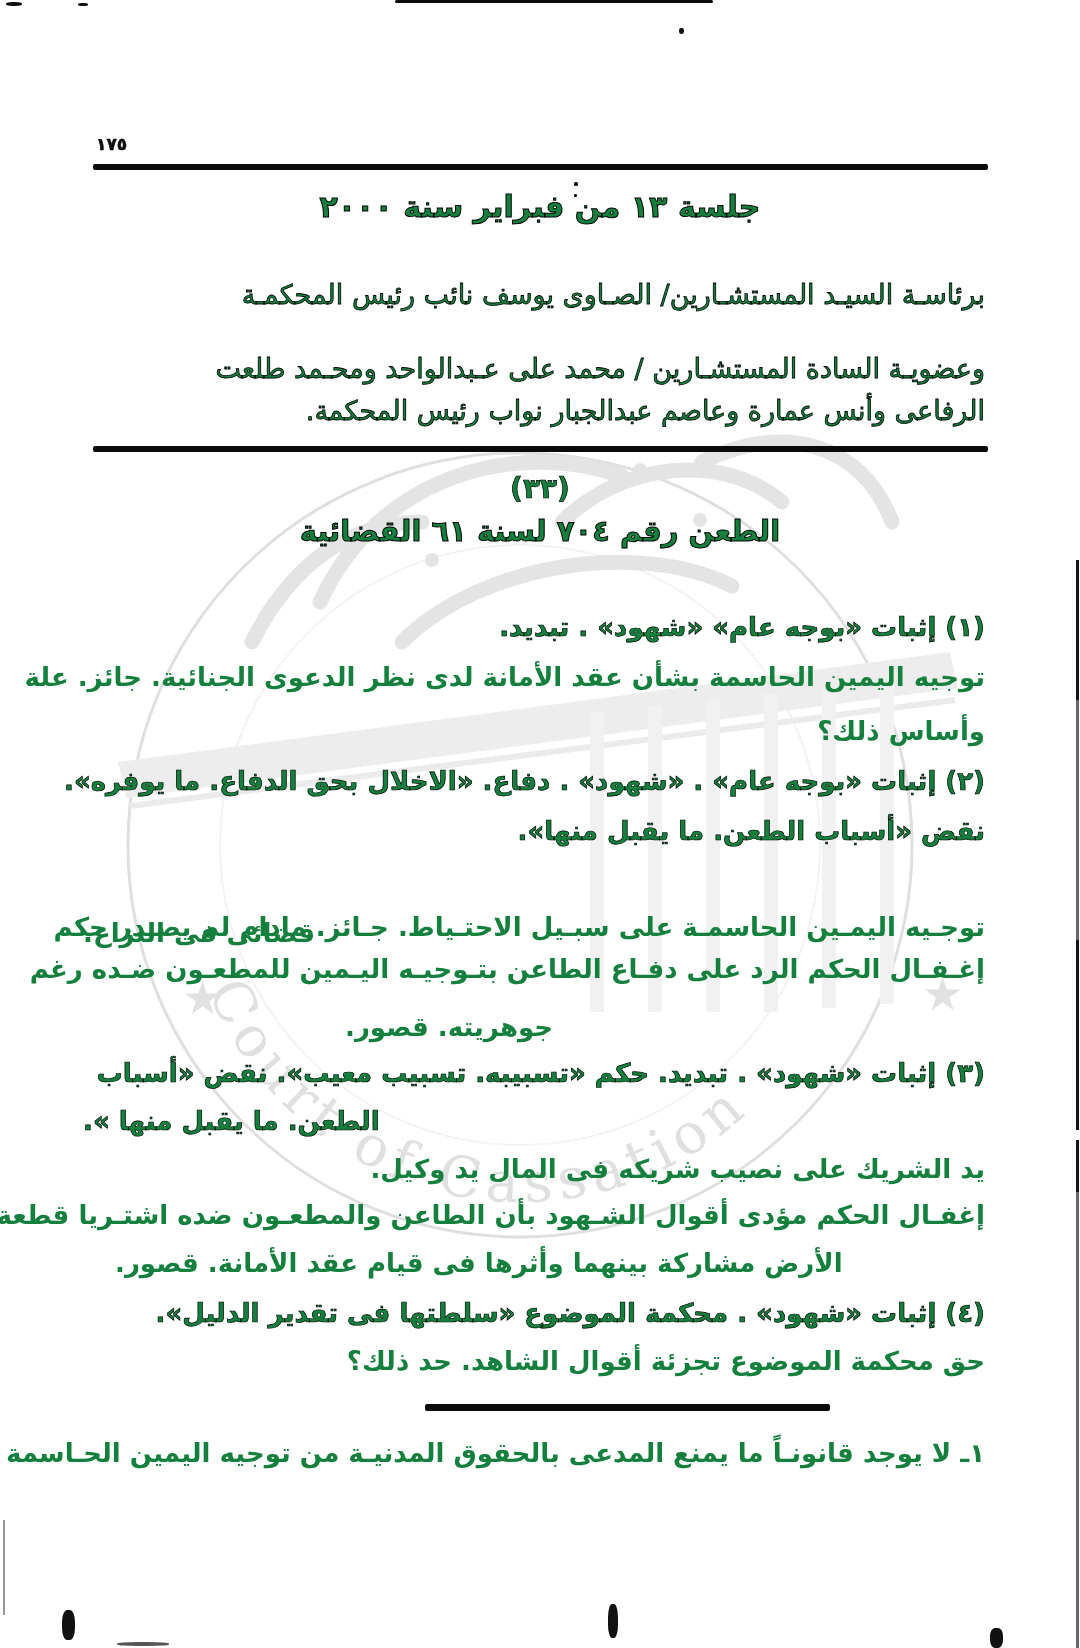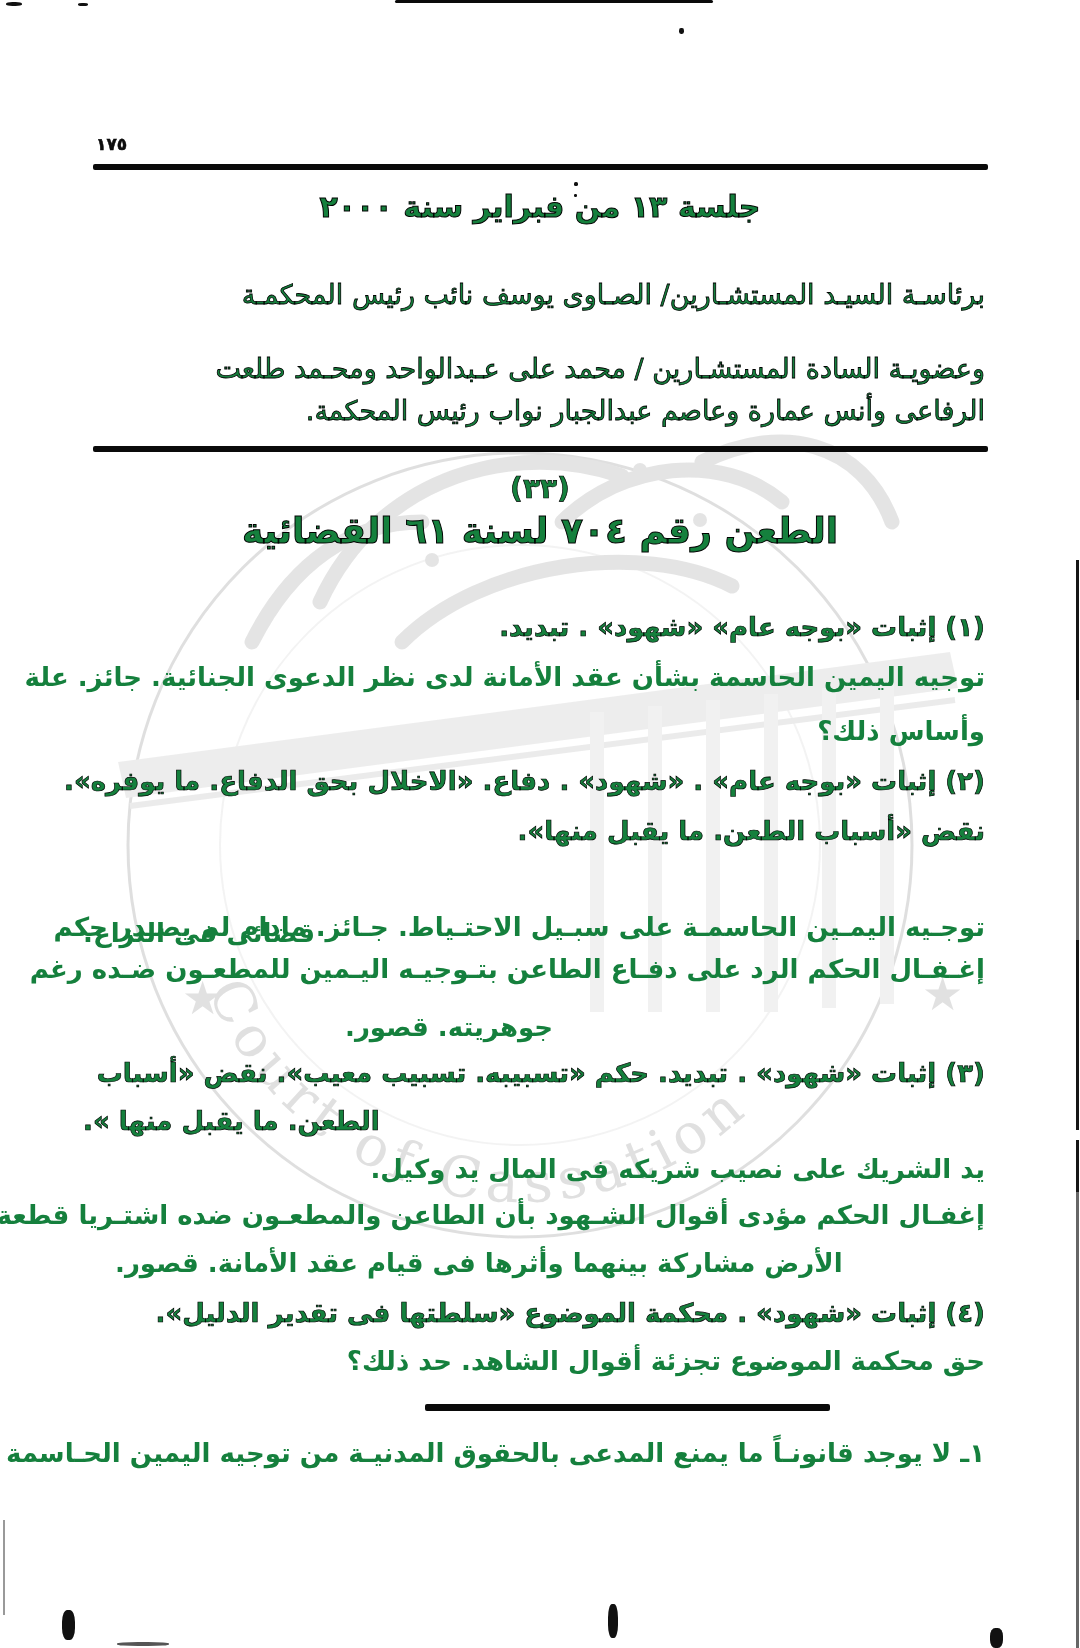--- a/index.html
+++ b/index.html
@@ -33,21 +33,21 @@
   .h{font-weight:bold;-webkit-text-stroke:0.7px #000;}
   .r{text-align:right;}
   .l{text-align:left;}
   .c{text-align:center;}
   .pageno{
     position:absolute;left:96px;top:134px;
     font-size:17px;font-weight:bold;letter-spacing:2px;
     -webkit-text-stroke:0.5px #000;
   }
   .title{font-size:30px;-webkit-text-stroke:1px #000;}
-  .case-title{font-size:36px;-webkit-text-stroke:1px #000;}
+  .case-title{font-size:29px;-webkit-text-stroke:1px #000;}
   .bench{font-size:27px;-webkit-text-stroke:0.8px #000;}
 </style>
 </head>
 <body>
 
 <div id="page">
 
   <svg class="wm" width="1080" height="1648" viewBox="0 0 1080 1648" aria-hidden="true">
     <g opacity="0.55">
       <circle cx="520" cy="845" r="392" fill="none" stroke="#c6c6c6" stroke-width="3"></circle>

